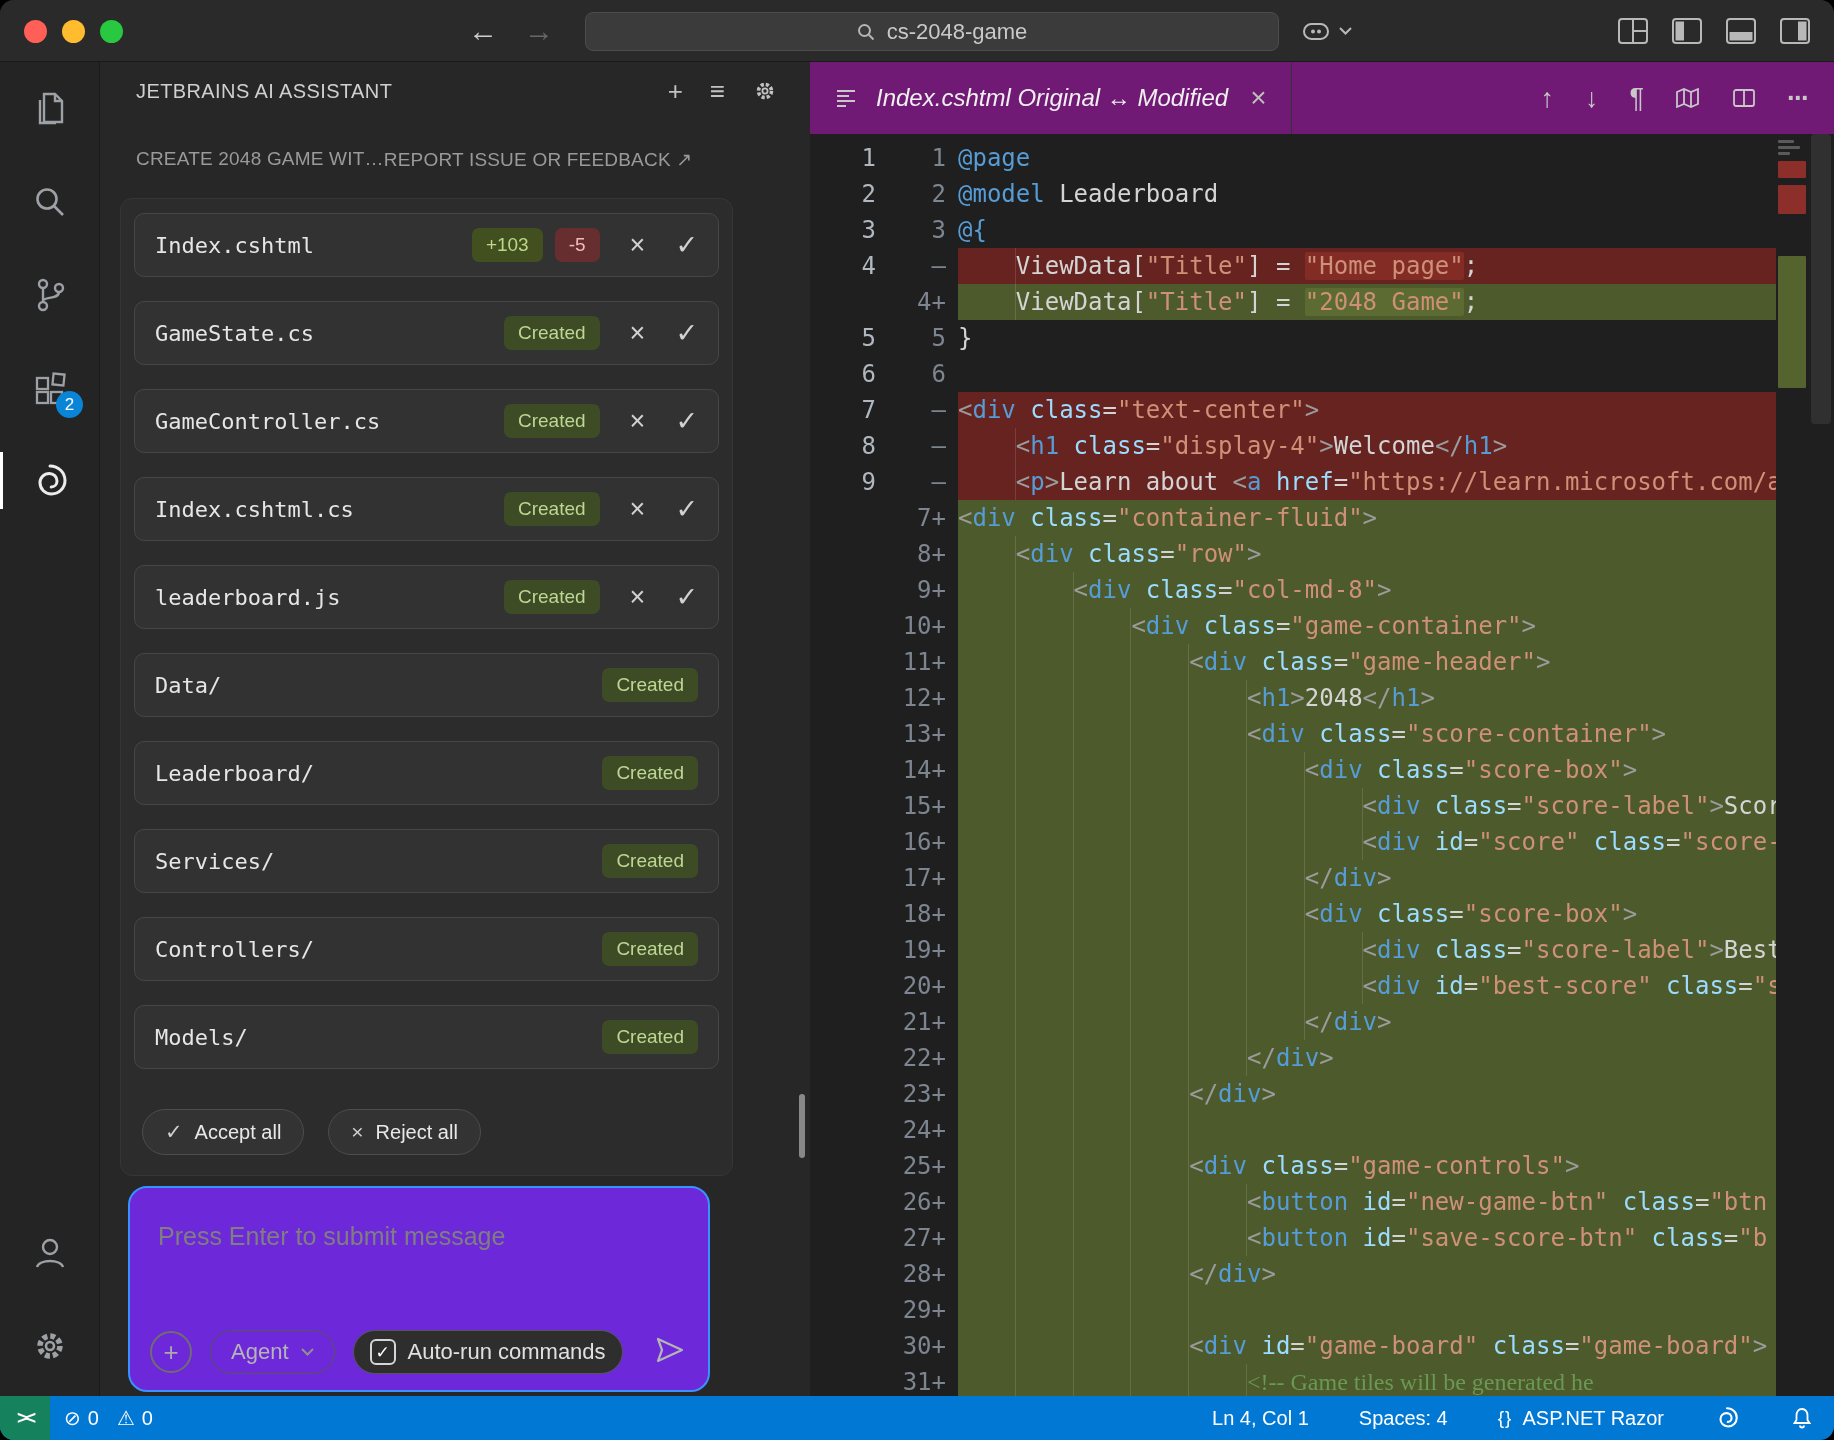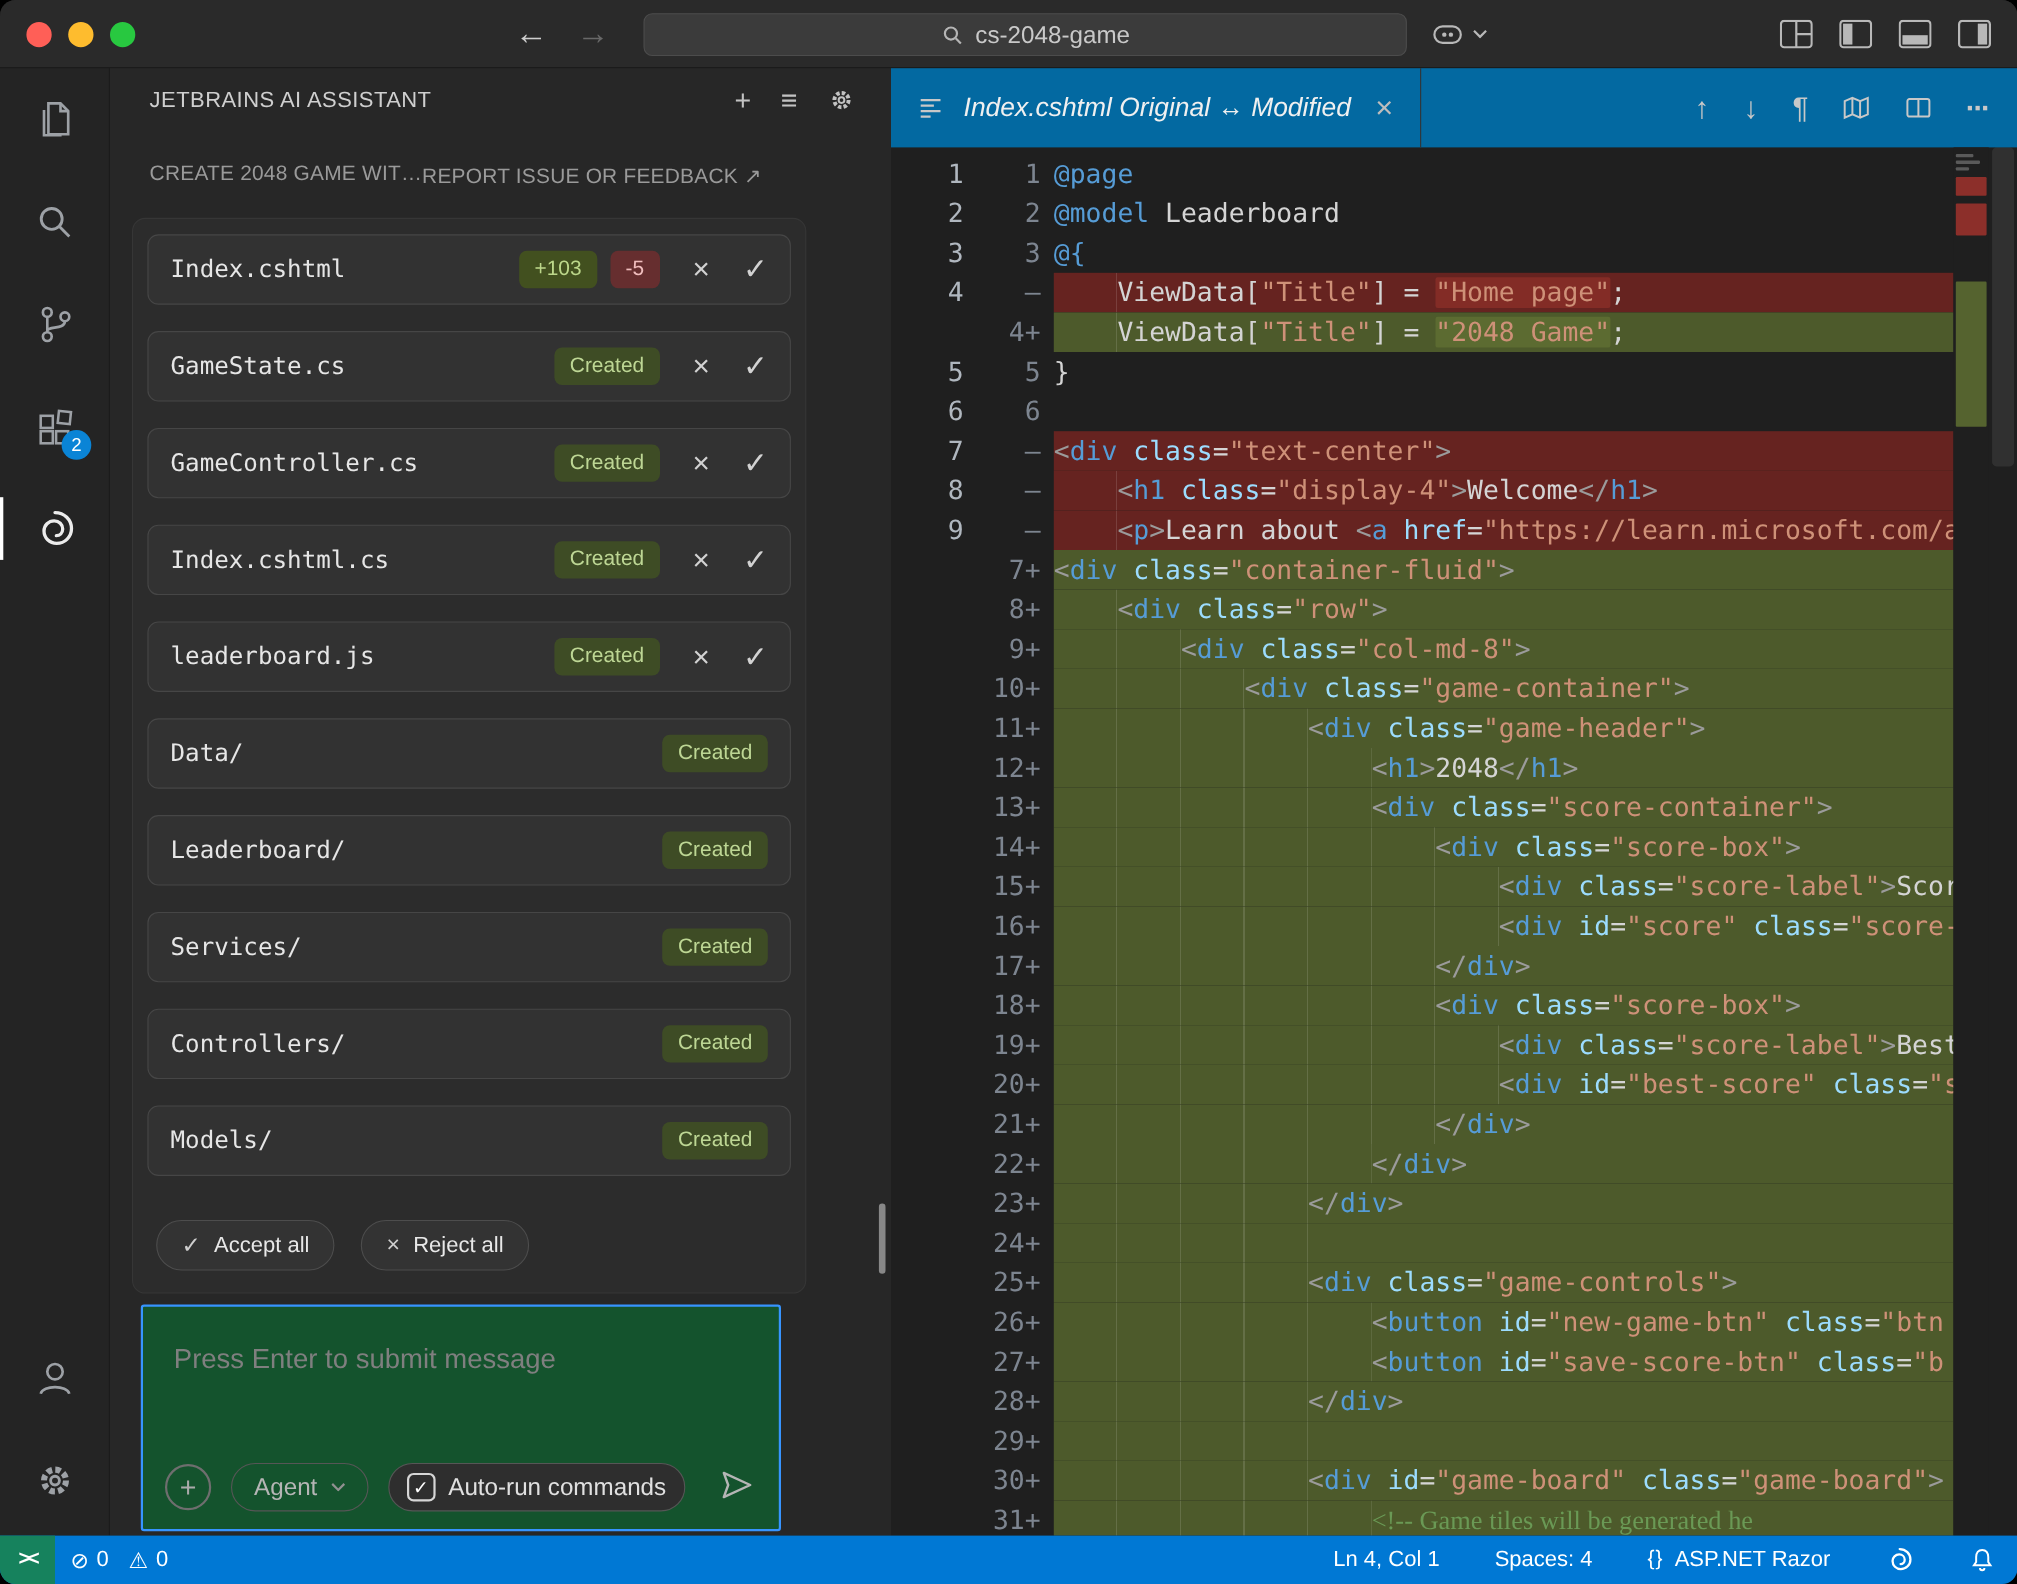--- a/index.html
+++ b/index.html
@@ -49,38 +49,38 @@
   .badge.add { background:#42501f; color:#bcd78a; }
   .badge.del { background:#662e2f; color:#f0bdbd; }
   .badge.created { background:#3e4c25; color:#bdd694; }
   .act { font-size:27px; color:#d2d2d2; margin-left:30px; line-height:1; }
   .widget-actions { display:flex; gap:24px; padding:16px 8px 2px; }
   .btn-pill { display:flex; align-items:center; gap:12px; height:46px; padding:0 22px; border:1px solid #4d4d4d; border-radius:23px;
     background:#333; color:#e8e8e8; font-size:20px; }
   .btn-pill .pill-icon { font-size:21px; color:#cfcfcf; }
   .side-scroll { position:absolute; right:5px; top:1032px; width:6px; height:64px; background:#9a9a9a; border-radius:3px; opacity:.85; }
 
-  .chatbox { position:absolute; left:28px; top:1124px; width:582px; height:206px; border:2px solid var(--accent,#3794ff); border-radius:3px; background:#14532d; }
+  .chatbox { position:absolute; left:28px; top:1124px; width:582px; height:206px; border:2px solid var(--accent,#3794ff); border-radius:19px; background:#6d28d9; }
   .chat-input-el { position:absolute; top:0; left:0; right:0; height:70px; background:transparent; border:none; outline:none;
     padding:26px 28px 0; font-size:25px; color:#ddd; font-family:"Liberation Sans", sans-serif; }
   .chat-input-el::placeholder { color:#7f7f7f; opacity:1; }
   .chat-controls { position:absolute; left:20px; right:22px; bottom:16px; display:flex; align-items:center; gap:18px; }
   .plus-btn { width:42px; height:42px; flex:none; border:2px solid #6e6e6e; border-radius:50%; color:#aaa; font-size:26px;
     display:flex; align-items:center; justify-content:center; }
   .agent-pill { height:44px; border:1px solid #565656; border-radius:22px; padding:0 20px; display:flex; align-items:center; gap:12px;
     color:#b5b5b5; font-size:22px; }
   .autorun-pill { height:44px; border:1px solid #565656; background:#2e2e2e; border-radius:22px; padding:0 16px; display:flex; align-items:center; gap:12px;
     color:#e0e0e0; font-size:22px; }
   .checkbox { width:26px; height:26px; border:2px solid #d6d6d6; border-radius:6px; color:#fff; font-size:17px;
     display:flex; align-items:center; justify-content:center; }
   .send-btn { margin-left:auto; color:#b5b5b5; }
 
   
   .editor { position:absolute; left:810px; top:0; right:0; height:100%; background:#1f1f1f; }
-  .tabbar { height:72px; display:flex; align-items:center; background:#0369a1; }
+  .tabbar { height:72px; display:flex; align-items:center; background:#701a75; }
   .tab { display:flex; align-items:center; gap:16px; height:100%; padding:0 24px; border-right:1px solid #333; color:#c8c8c8; }
   .tab-title { font-size:24px; font-style:italic; color:#f0f0f0; }
   .tab-close { font-size:28px; color:#bdbdbd; padding-left:6px; }
   .tab-actions { margin-left:auto; display:flex; align-items:center; gap:31px; padding-right:26px; color:#c8c8c8; font-size:27px; }
   .tab-actions .glyph { line-height:1; }
   .ellipsis-glyph { letter-spacing:-2px; font-weight:bold; }
 
   .diff { position:absolute; top:72px; left:0; right:58px; bottom:0; overflow:hidden; padding-top:6px; }
   .crow { display:flex; height:36px; line-height:36px; font-family:"DejaVu Sans Mono", monospace; font-size:24px; }
   .g1 { width:66px; text-align:right; color:#b0b7bf; flex:none; }

